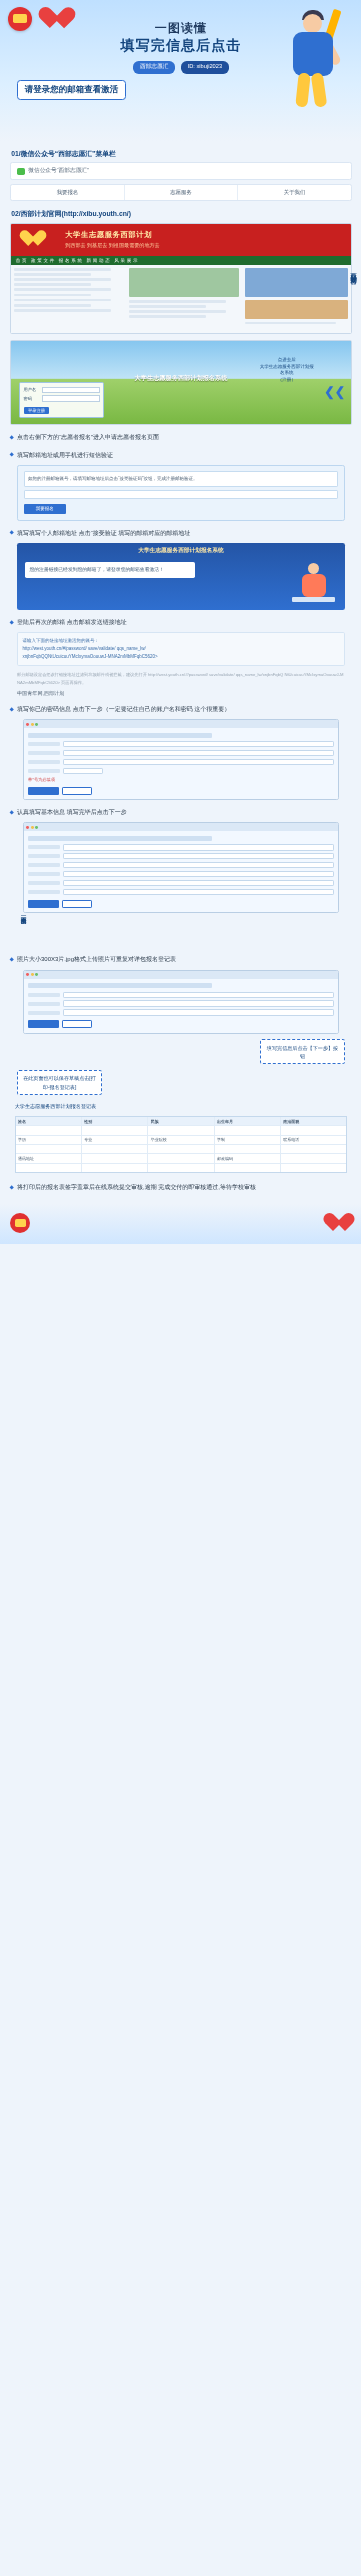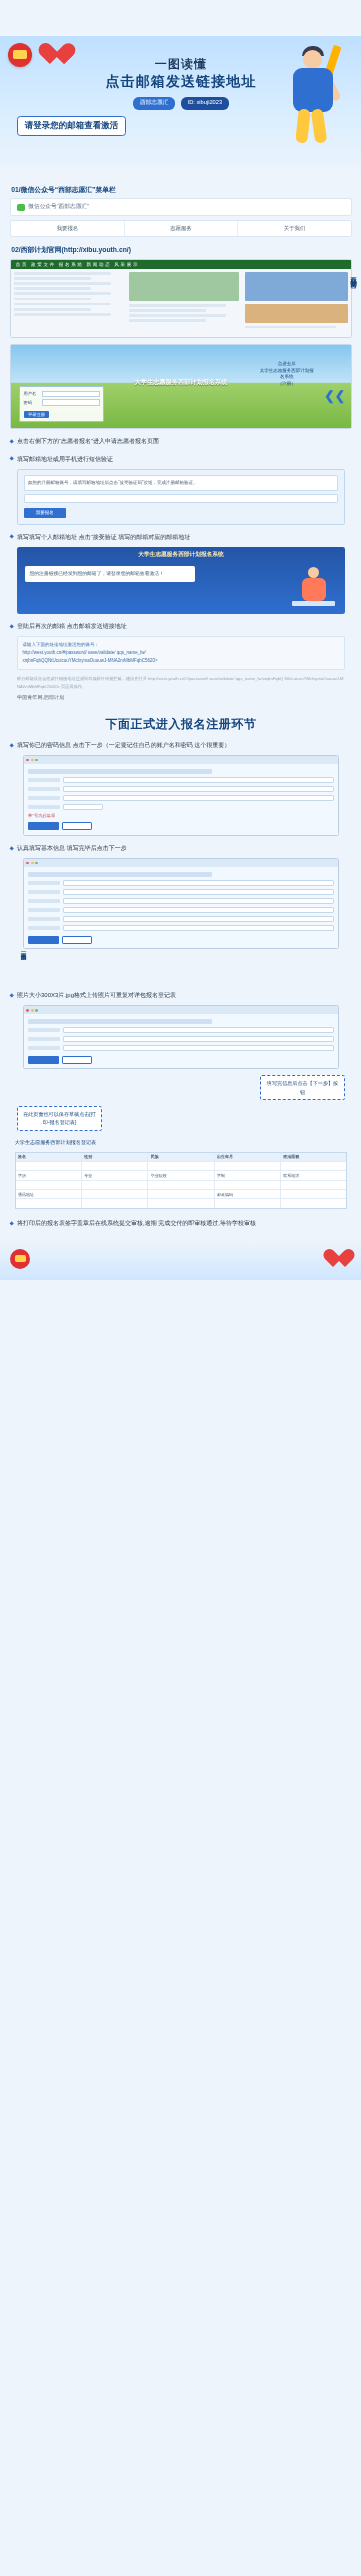--- a/index.html
+++ b/index.html
@@ -11,21 +11,20 @@
     color: #2b3a4a;
   }
   .page { width:362px; position:relative; overflow:hidden; }
 
   
   .header {
     position: relative;
     height: 141px;
     background: linear-gradient(180deg,#bfe0ff 0%,#dcefff 60%,#eef4fb 100%);
     overflow:hidden;
-    margin-top:36px;
   }
   .hdr-logo {
     position:absolute; left:8px; top:6.8px; width:24px; height:24px;
     background:#e03030; border-radius:50%;
     box-shadow:0 1.1px 2.8px rgba(0,0,0,.2);
   }
   .hdr-logo:after{
     content:""; position:absolute; left:5.1px; top:6.8px; width:13.6px;height:9px;
     background:#ffd34d; border-radius:1.7px;
   }
@@ -307,21 +306,21 @@
 </style>
 </head>
 <body>
 
 <div class="page">
 
   <div class="header">
     <div class="hdr-logo"></div>
     <div class="heart"></div>
     <div class="hdr-title">一图读懂</div>
-    <div class="hdr-title2">点击邮箱发送链接地址</div>
+    <div class="hdr-title2">填写完信息后点击</div>
     <div class="hdr-pills">
       <span class="pill">西部志愿汇</span>
       <span class="pill alt">ID: xibuji2023</span>
     </div>
     <div class="hdr-sub">请登录您的邮箱查看激活</div>
     <div class="hdr-person">
       <div class="hp-pencil"></div>
       <div class="hp-arm"></div>
       <div class="hp-hair"></div>
       <div class="hp-head"></div>
@@ -337,20 +336,25 @@
     <span>微信公众号“西部志愿汇”</span>
   </div>
   <div class="wechat-menu">
     <div>我要报名</div>
     <div>志愿服务</div>
     <div>关于我们</div>
   </div>
 
   <div class="sec-label">02/西部计划官网(http://xibu.youth.cn/)</div>
   <div class="shot">
+    <div class="shot-red-banner">
+      <div class="rb-heart"></div>
+      <div class="rb-title">大学生志愿服务西部计划</div>
+      <div class="rb-sub">到西部去 到基层去 到祖国最需要的地方去</div>
+    </div>
     <div class="shot-navbar">首页  政策文件  报名系统  新闻动态  风采展示</div>
     <div class="shot-body">
       <div class="shot-col-left">
         <div class="fakeline m"></div>
           <div class="fakeline s"></div>
         <div class="fakeline m"></div>
           <div class="fakeline s"></div>
         <div class="fakeline m"></div>
           <div class="fakeline s"></div>
         <div class="fakeline m"></div>
@@ -421,21 +425,20 @@
 
   <div class="linkbox">
     <div>请输入下面的链接地址激活您的账号：</div>
     <div>http://west.youth.cn/#/password/ save/validate/ qqs_name_lw/</div>
     <div>xnjbnFqbQQNtUcuicuuYMcIxymaOouuwJ-MNA2mMbMFqbC5620&gt;</div>
   </div>
 
   <div class="grayblock">部分邮箱设定会把该打链接地址过滤到垃圾邮件或被拦截，建议先打开 http://west.youth.cn/#/password/ save/validate/ qqs_name_lw/xnjbnFqbQ NtUcuicuuYMcIxymaOouuwJ-MNA2mMbMFqbC5620&gt; 页面再操作。</div>
   <div class="note-small">中国青年网,西部计划</div>
 
-  <div class="big-title">下面正式进入报名注册环节</div>
 
   <div class="bullet">填写你已的密码信息 点击下一步（一定要记住自己的账户名和密码 这个很重要）</div>
   <div class="win">
     <div class="win-bar">
       <span class="dot"></span>
       <span class="dot y"></span>
       <span class="dot g"></span>
     </div>
     <div class="win-inner">
       <div class="w-head"></div>

